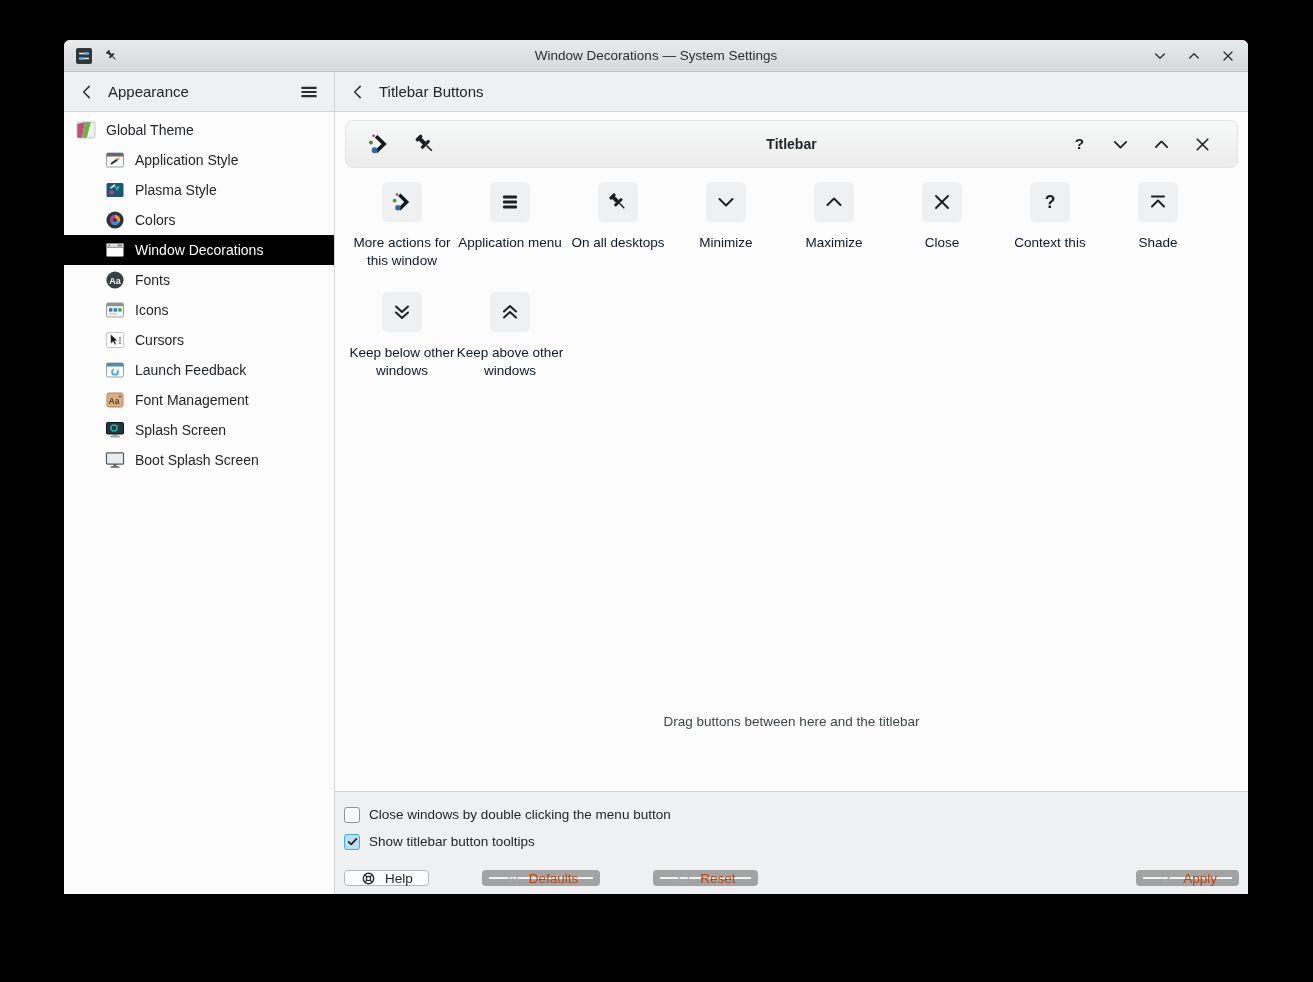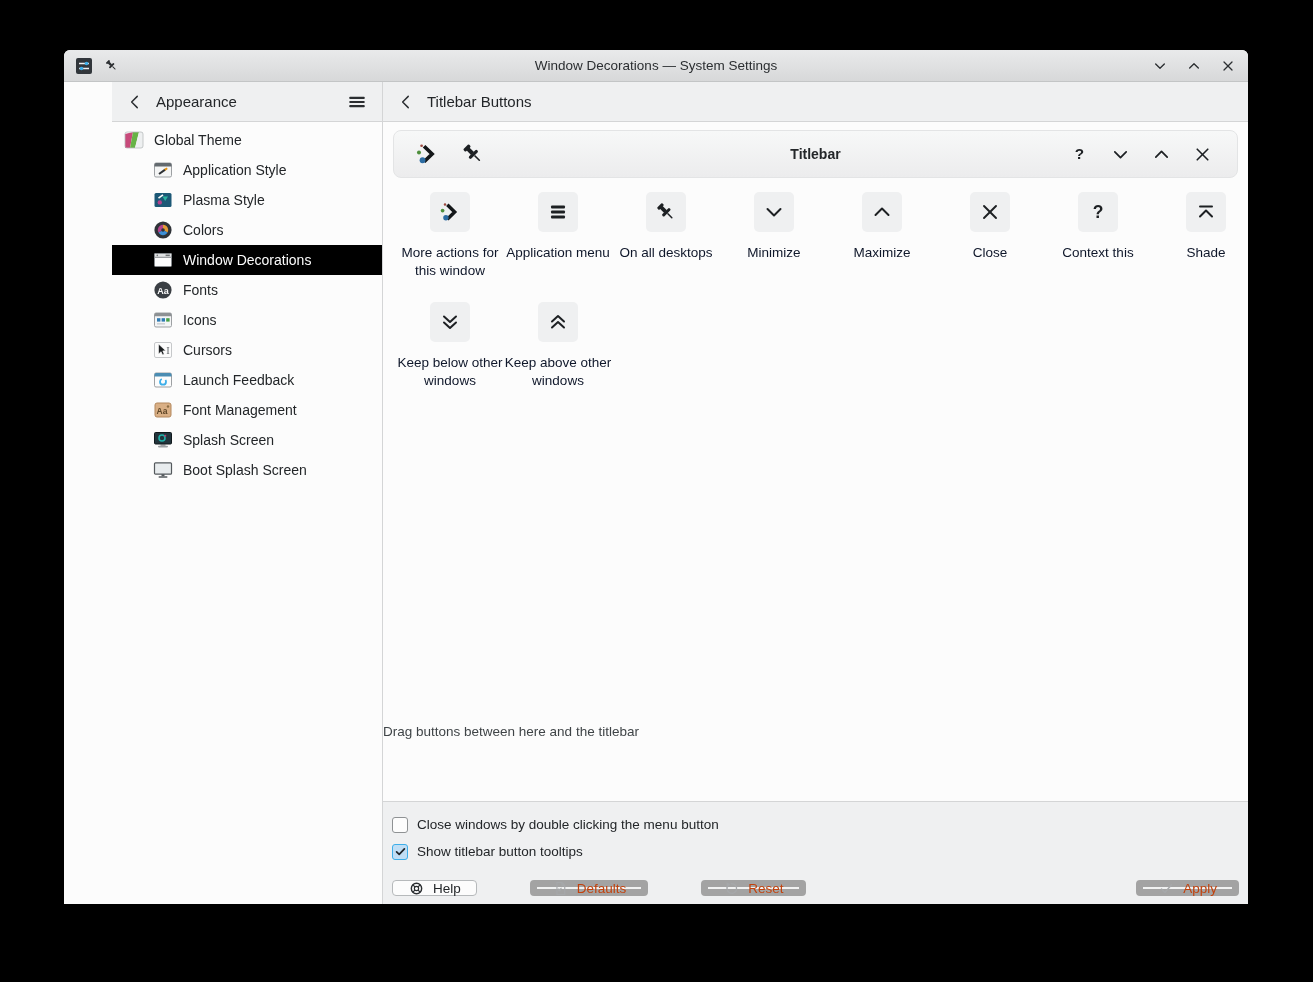--- a/index.html
+++ b/index.html
@@ -2,38 +2,38 @@
 <html><head>
 <meta charset="utf-8">
 <style>
   html,body{margin:0;padding:0;}
   body{
     width:1313px;height:982px;background:#000;position:relative;overflow:hidden;
     font-family:"Liberation Sans",sans-serif;color:#232629;
     -webkit-font-smoothing:antialiased;
   }
   .window{
-    position:absolute;left:64px;top:50px;width:1184px;height:854px;
+    position:absolute;left:64px;top:40px;width:1184px;height:854px;
     background:#fcfcfc;border-radius:6px 6px 0 0;overflow:hidden;
     display:flex;flex-direction:column;
   }
   
   .titlebar{
     flex:0 0 31px;background:linear-gradient(#e9eaeb,#d7d8d9);
     border-bottom:1px solid #c3c5c6;display:flex;align-items:center;
     padding:0 12px;position:relative;
   }
   .tb-left{display:flex;align-items:center;gap:12px;z-index:2;}
   .tb-title{
     position:absolute;left:0;right:0;text-align:center;font-size:13.5px;color:#2b2e31;
   }
   .tb-controls{margin-left:auto;display:flex;align-items:center;gap:18px;z-index:2;}
   .tb-controls .ctl{display:flex;align-items:center;justify-content:center;cursor:pointer;}
   
-  .body-row{flex:1;display:flex;min-height:0;padding-left:48px;}
+  .body-row{flex:1;display:flex;min-height:0;}
   .sidebar{
     width:270px;flex:0 0 270px;background:#fcfcfc;border-right:1px solid #d4d5d6;
     display:flex;flex-direction:column;
   }
   .hdr{
     height:40px;flex:0 0 40px;background:#eff0f1;border-bottom:1px solid #d4d5d6;
     display:flex;align-items:center;padding:0 14px;gap:12px;box-sizing:border-box;
   }
   .hdr .hdr-label{font-size:15px;color:#232629;}
   .hdr .spacer{margin-left:auto;}
@@ -63,21 +63,21 @@
   .pv-btn{display:flex;align-items:center;justify-content:center;cursor:grab;}
   .palette{position:absolute;left:13px;top:70px;}
   .pal-row{display:flex;margin-bottom:22px;}
   .pal-cell{width:108px;display:flex;flex-direction:column;align-items:center;}
   .pal-btn{
     width:40px;height:40px;border-radius:5px;background:#eff0f1;
     display:flex;align-items:center;justify-content:center;cursor:grab;
   }
   .pal-label{margin-top:12px;font-size:13.5px;line-height:1.34;text-align:center;color:#0f172a;width:108px;}
   .drag-hint{
-    position:absolute;top:602px;left:0;right:0;text-align:left;
+    position:absolute;top:602px;left:0;right:0;text-align:center;
     font-size:13.5px;color:#3f4447;
   }
   
   .bottom-panel{
     flex:0 0 103px;background:#eff0f1;border-top:1px solid #d4d5d6;
     padding:9px 9px 8px 9px;box-sizing:border-box;display:flex;flex-direction:column;
   }
   .opt-row{display:flex;align-items:center;gap:9px;height:27px;font-size:13.5px;color:#232629;}
   .checkbox{
     width:16px;height:16px;box-sizing:border-box;border:1px solid #8f9294;border-radius:3px;

